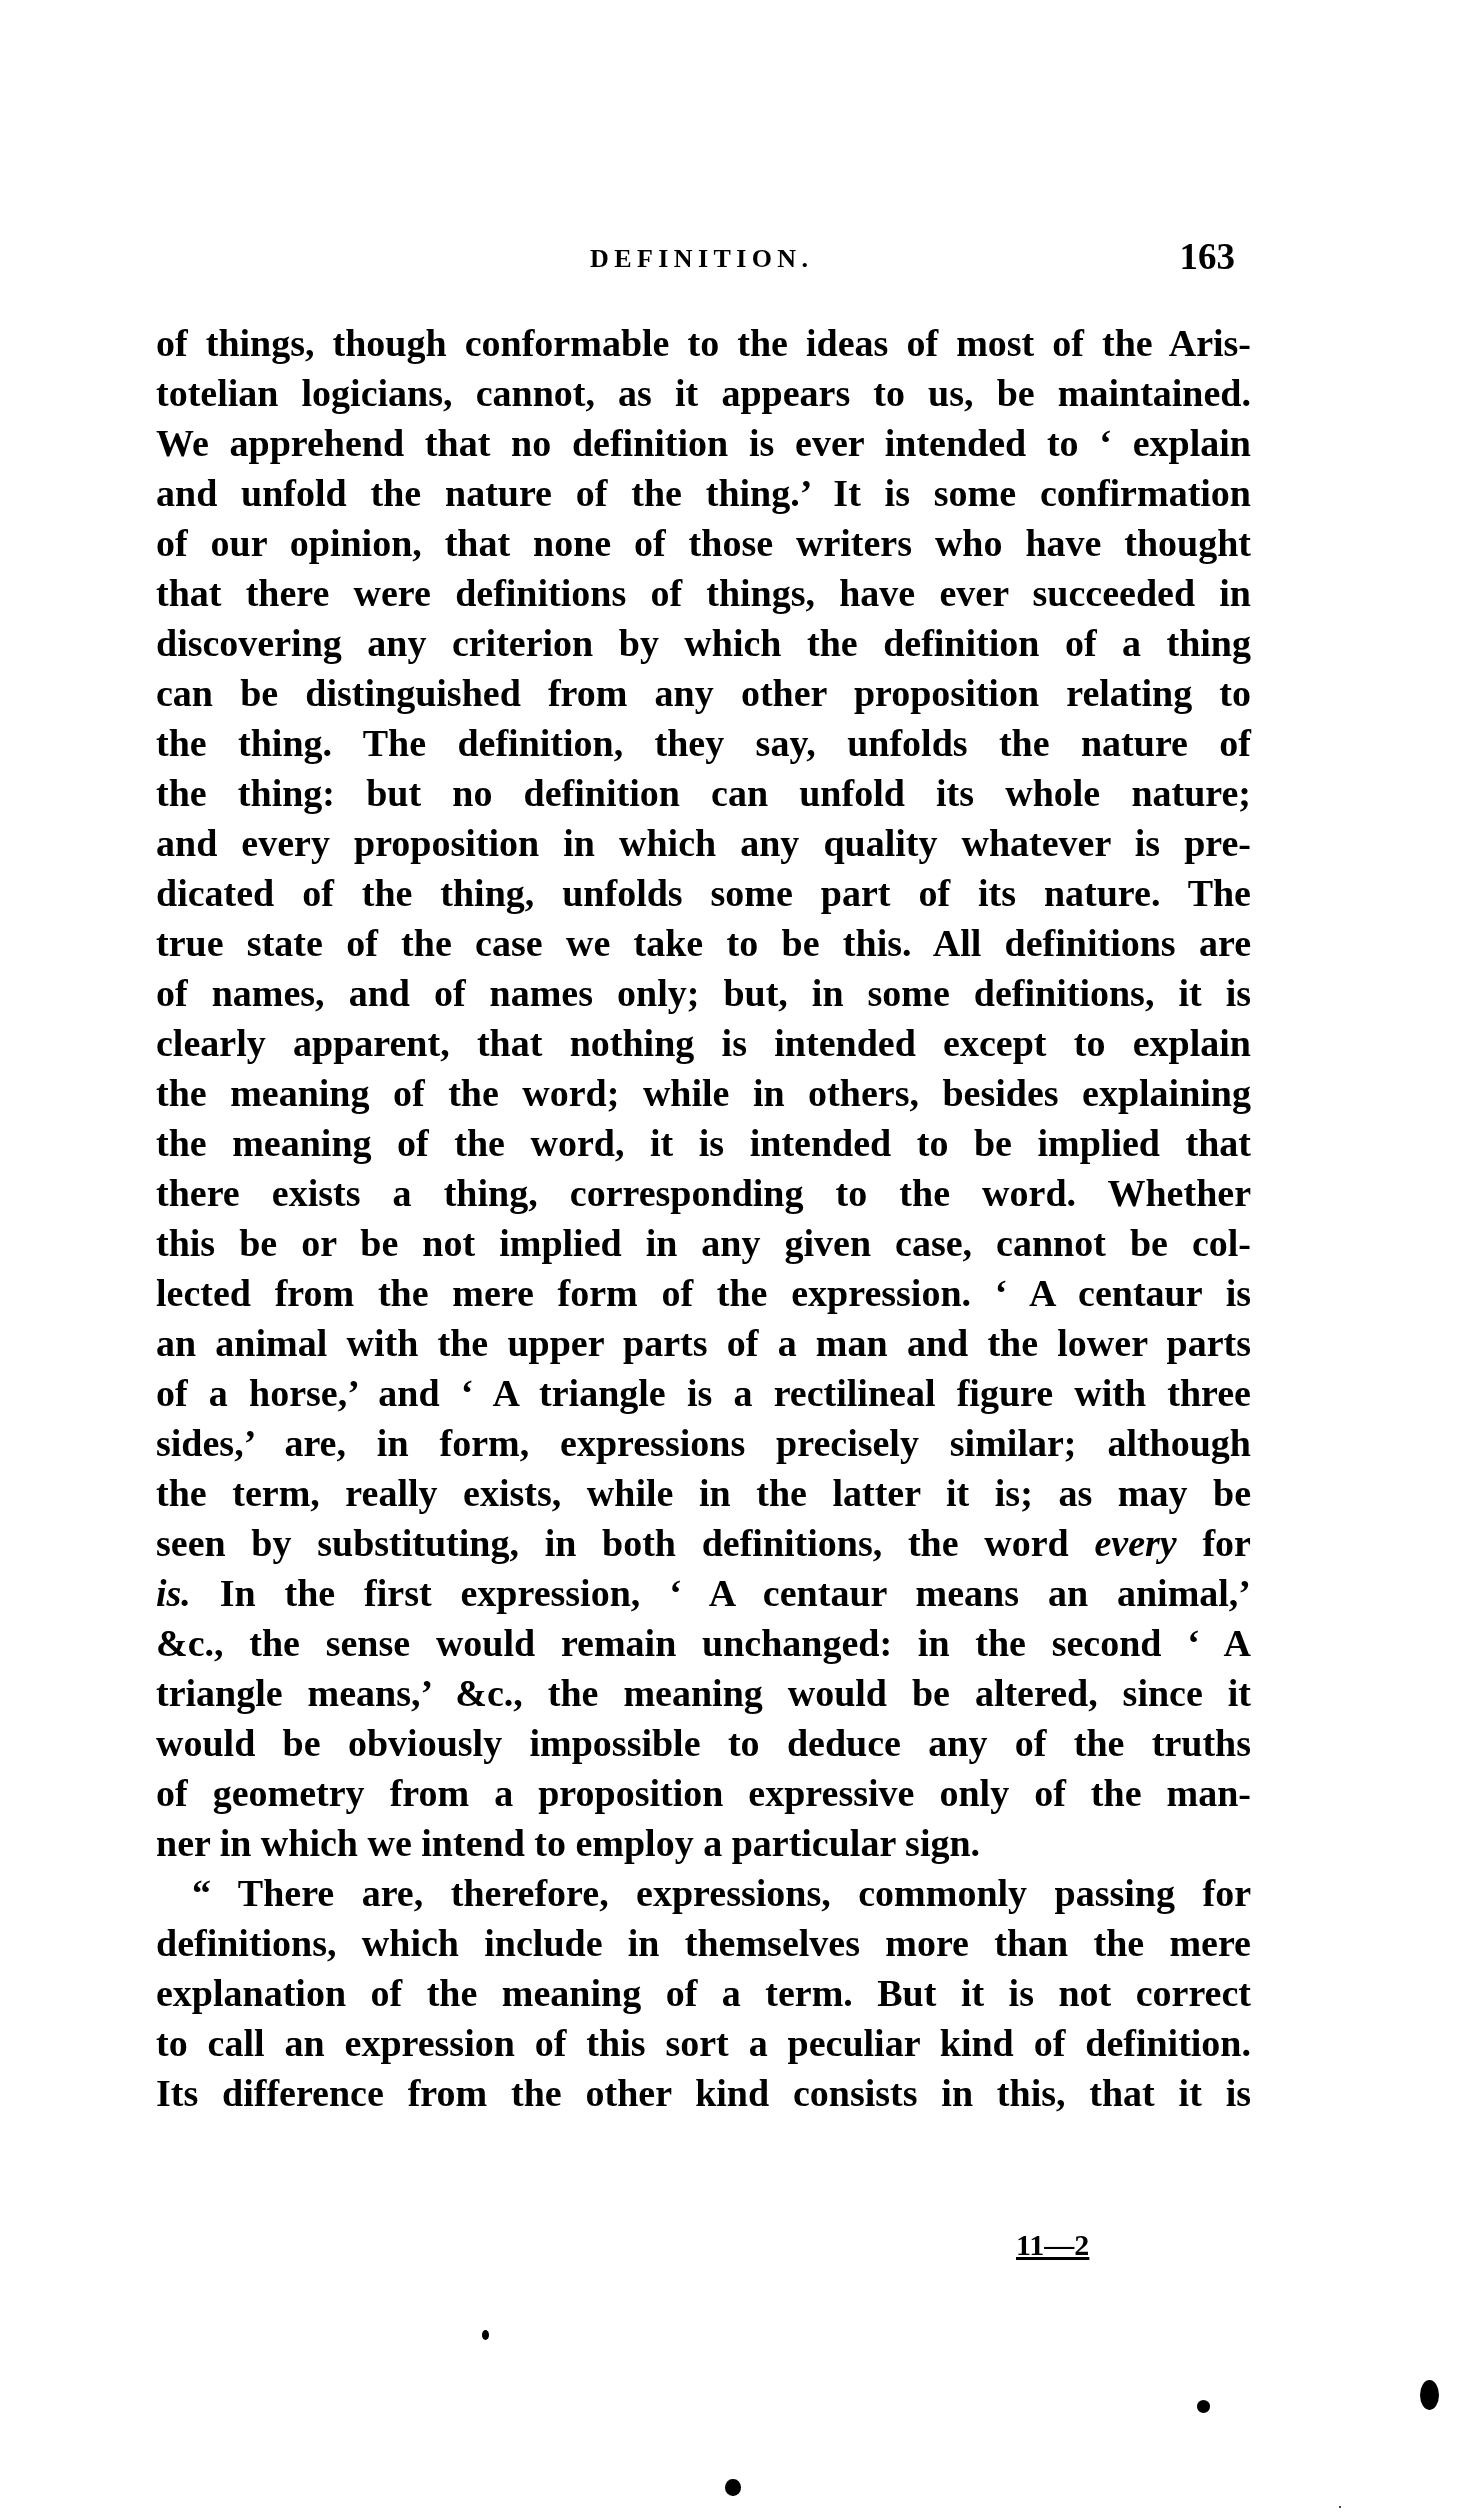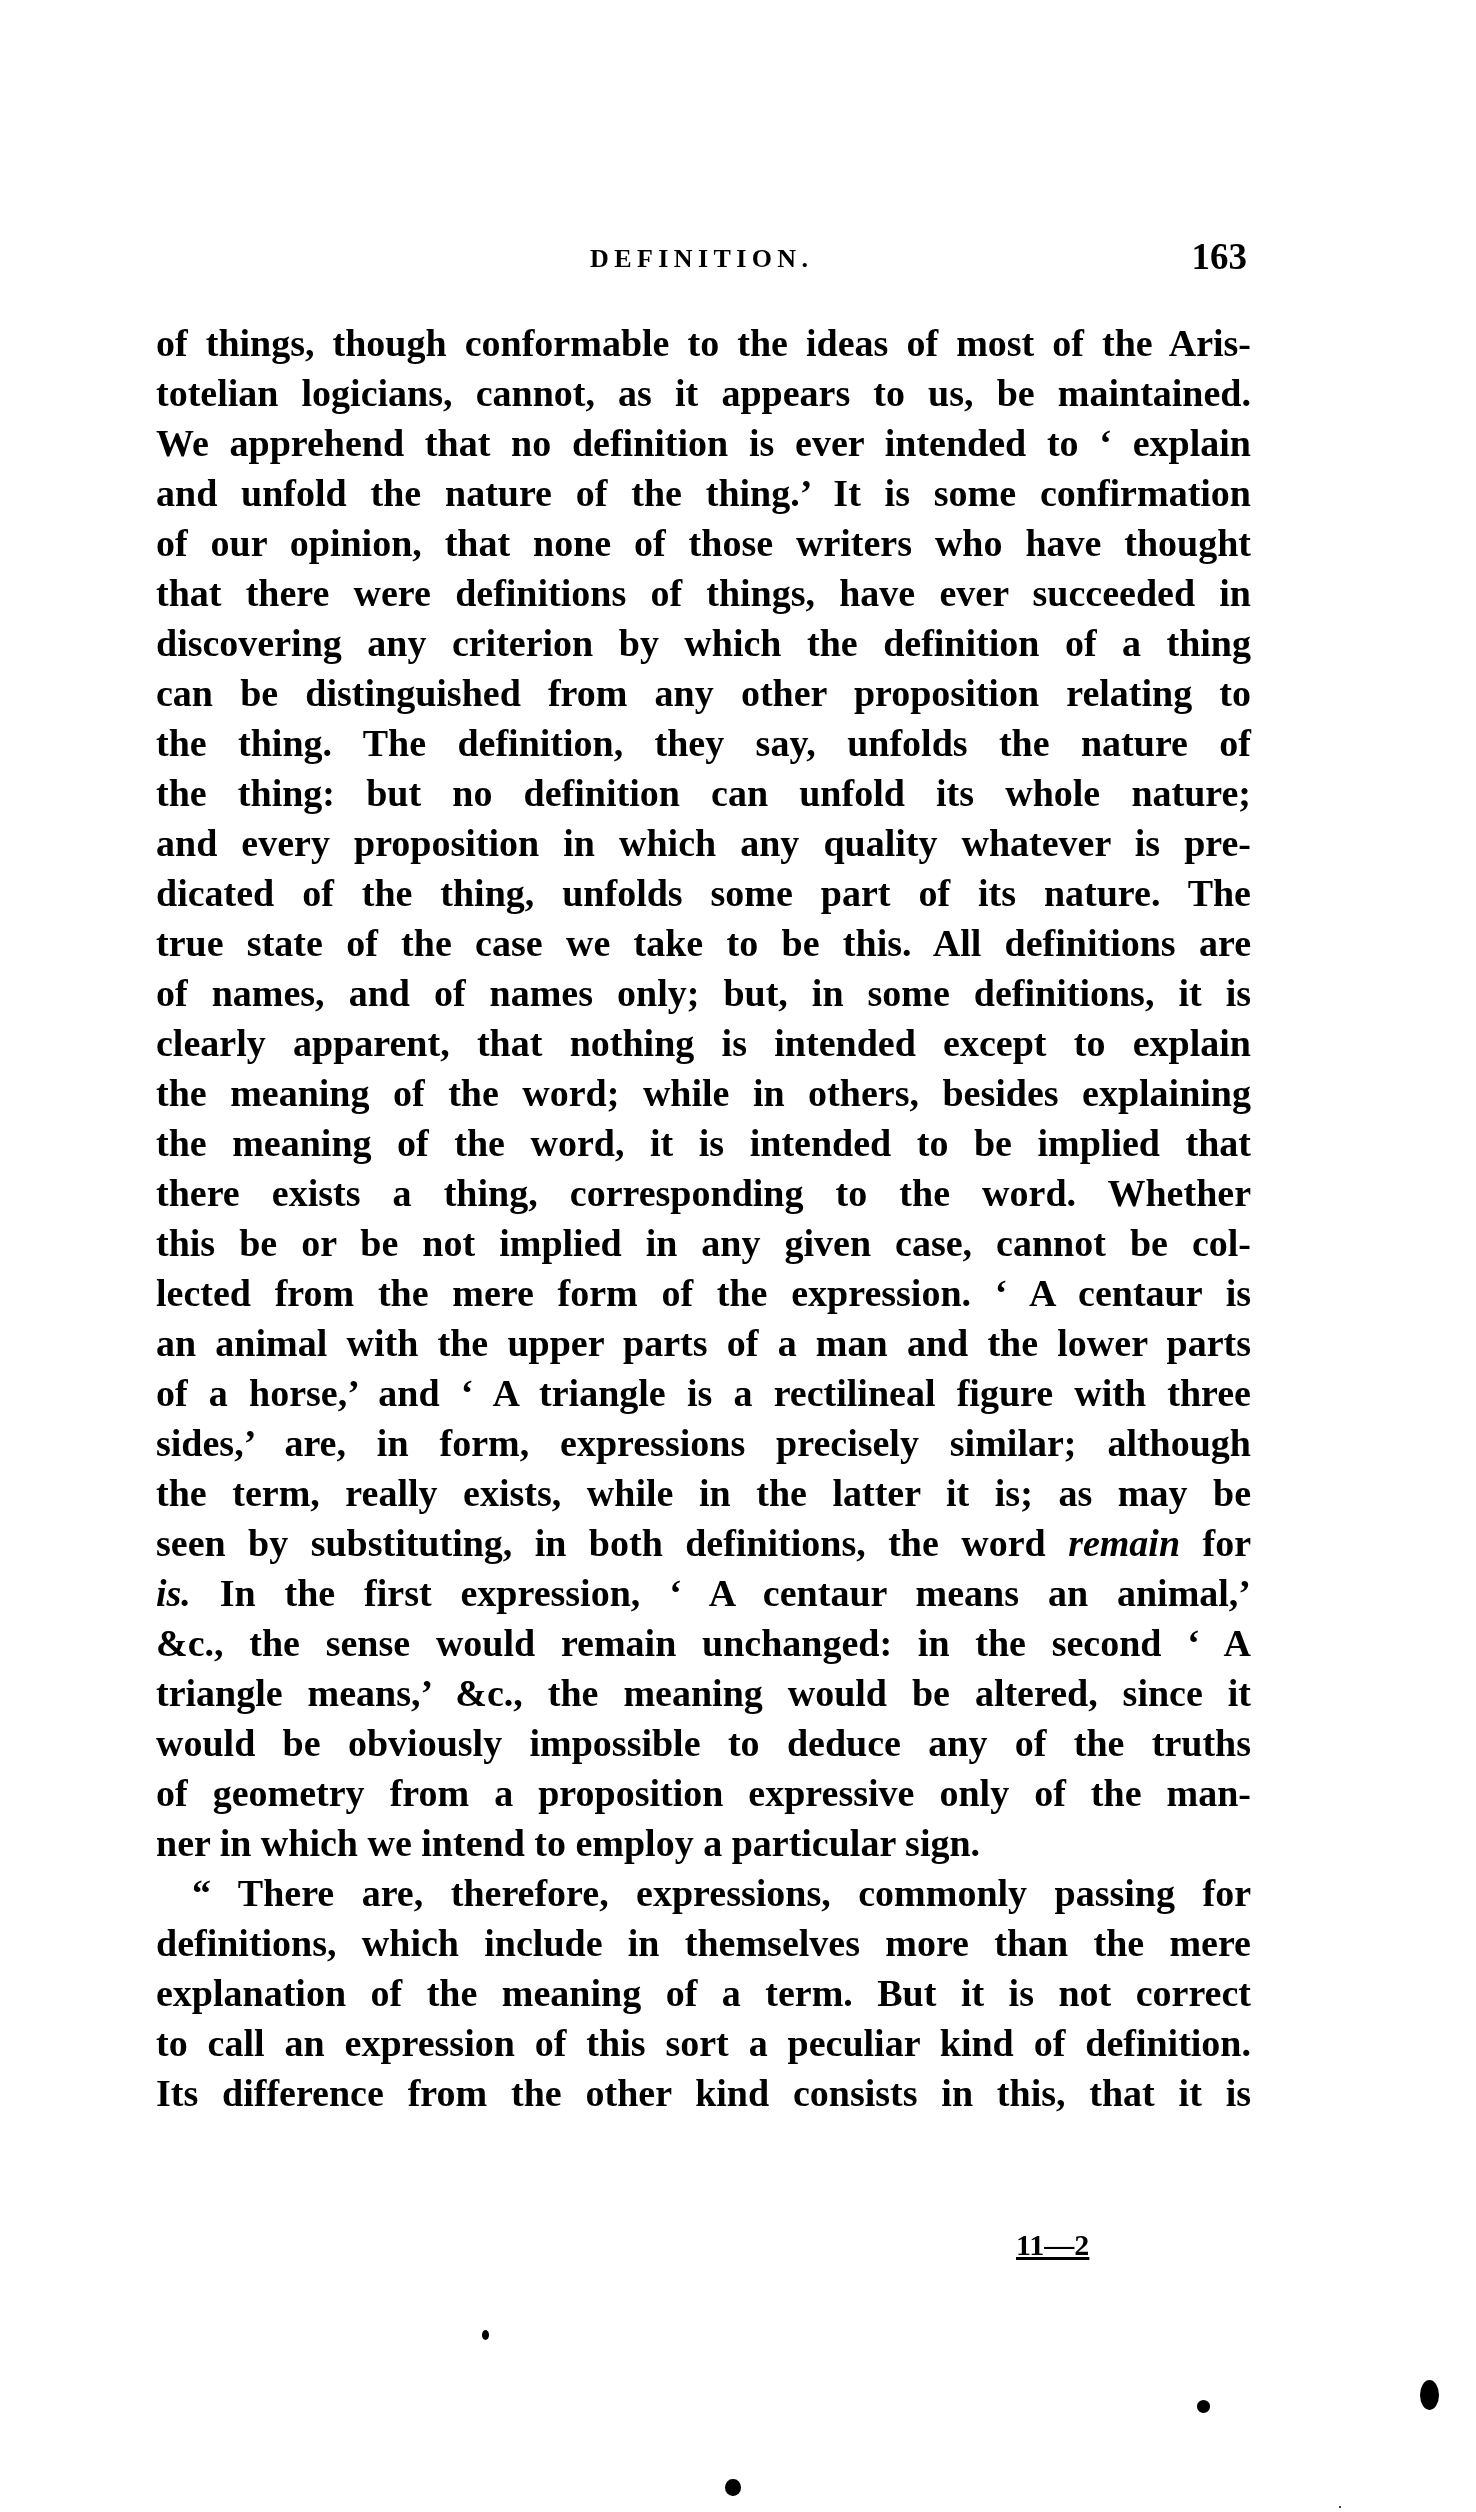--- a/index.html
+++ b/index.html
@@ -32,21 +32,21 @@
       left: 434px;
       top: 0;
       font-size: 26px;
       font-weight: bold;
       letter-spacing: 5.4px;
       line-height: 42px;
       white-space: nowrap;
     }
     .page-number {
       position: absolute;
-      right: 4px;
+      right: 16px;
       top: -2.4px;
       font-size: 37px;
       font-weight: bold;
       line-height: 42px;
       white-space: nowrap;
       font-family: Liberation Serif, serif;
     }
     .body-text {
       position: absolute;
       left: 156px;
@@ -119,21 +119,21 @@
       <span class="line">clearly apparent, that nothing is intended except to explain</span>
       <span class="line">the meaning of the word; while in others, besides explaining</span>
       <span class="line">the meaning of the word, it is intended to be implied that</span>
       <span class="line">there exists a thing, corresponding to the word.  Whether</span>
       <span class="line">this be or be not implied in any given case, cannot be col-</span>
       <span class="line">lected from the mere form of the expression.  ‘ A centaur is</span>
       <span class="line">an animal with the upper parts of a man and the lower parts</span>
       <span class="line">of a horse,’ and ‘ A triangle is a rectilineal figure with three</span>
       <span class="line">sides,’ are, in form, expressions precisely similar; although</span>
       <span class="line">the term, really exists, while in the latter it is; as may be</span>
-      <span class="line"><span>seen by substituting, in both definitions, the word </span><em>remain</em><span> for</span></span>
+      <span class="line"><span>seen by substituting, in both definitions, the word </span><em>every</em><span> for</span></span>
       <span class="line"><span></span><em>is.</em><span>  In the first expression, ‘ A centaur means an animal,’</span></span>
       <span class="line">&amp;c., the sense would remain unchanged: in the second ‘ A</span>
       <span class="line">triangle means,’ &amp;c., the meaning would be altered, since it</span>
       <span class="line">would be obviously impossible to deduce any of the truths</span>
       <span class="line">of geometry from a proposition expressive only of the man-</span>
       <span class="line last">ner in which we intend to employ a particular sign.</span>
     </div>
 
     <div>
       <span class="line indent">“ There are, therefore, expressions, commonly passing for</span>

